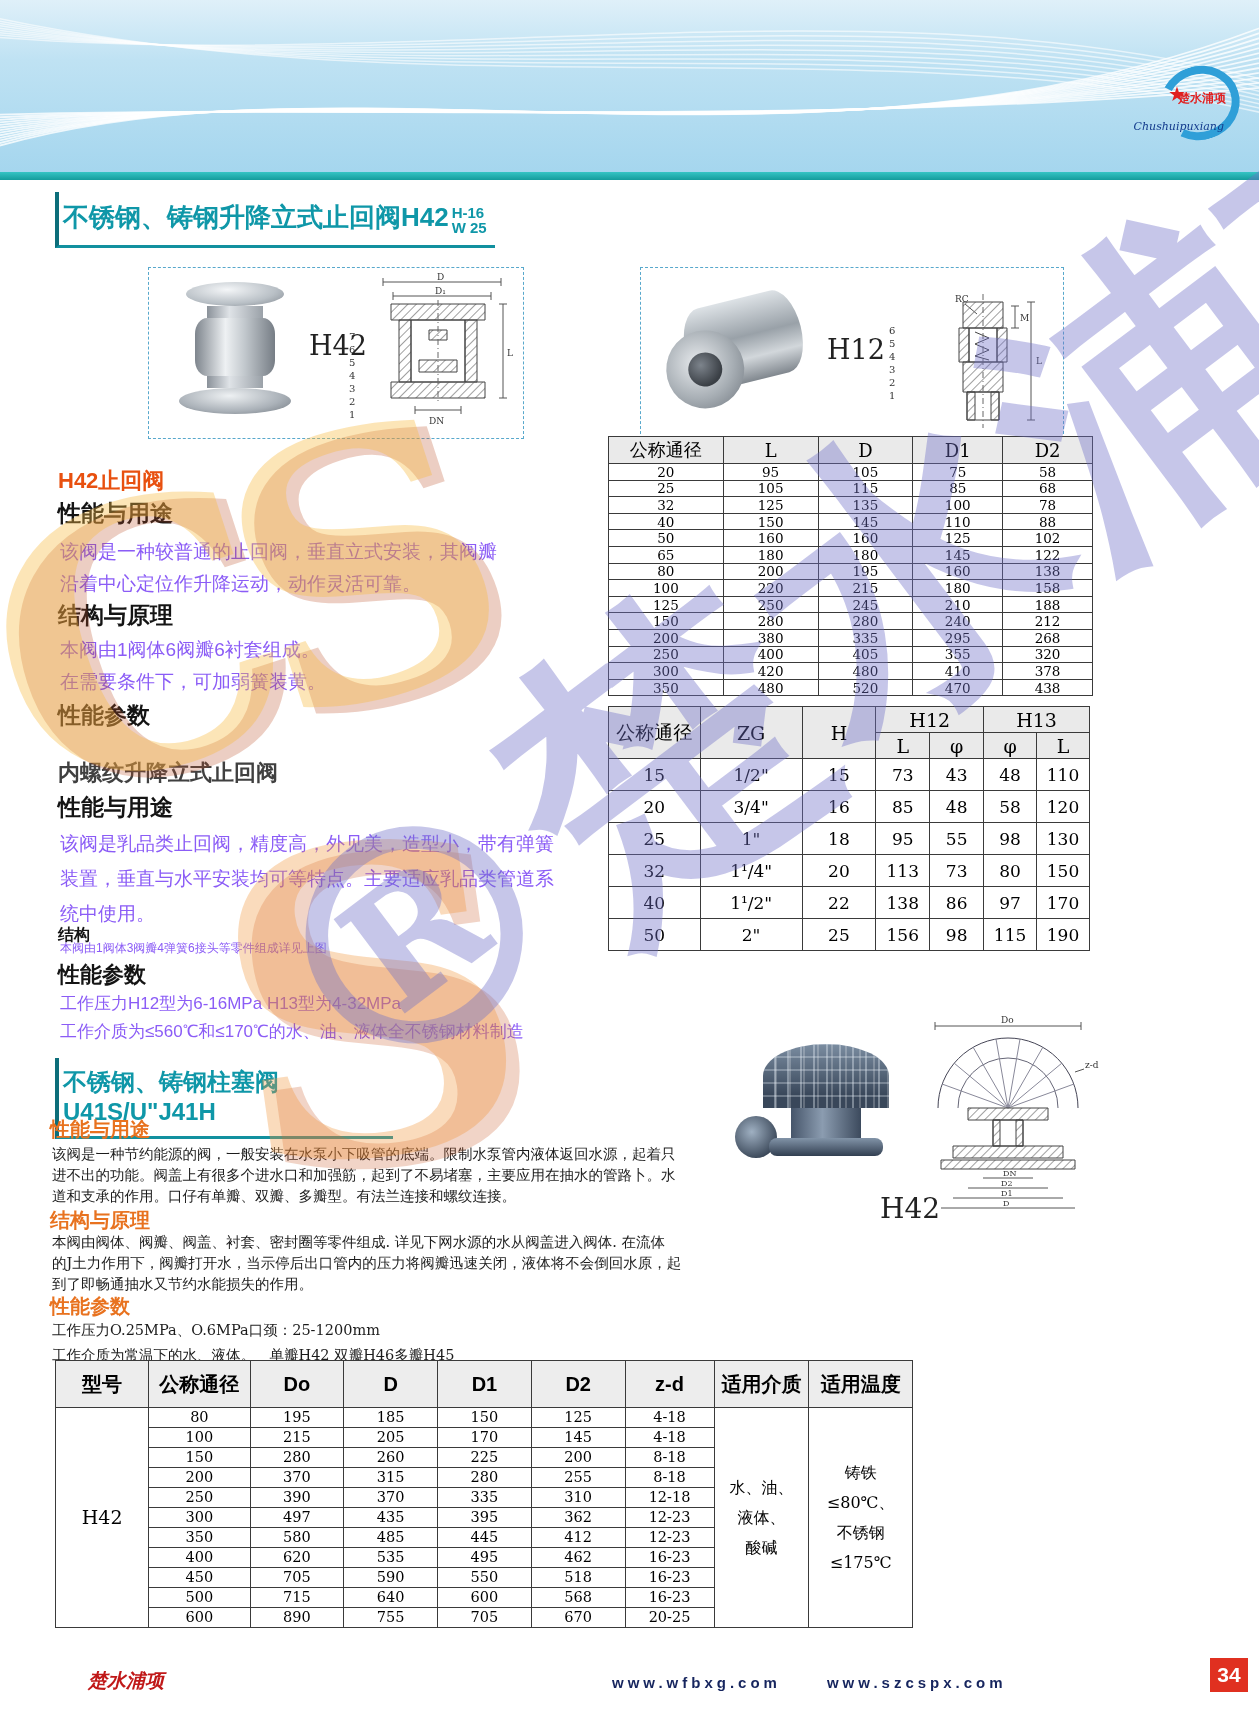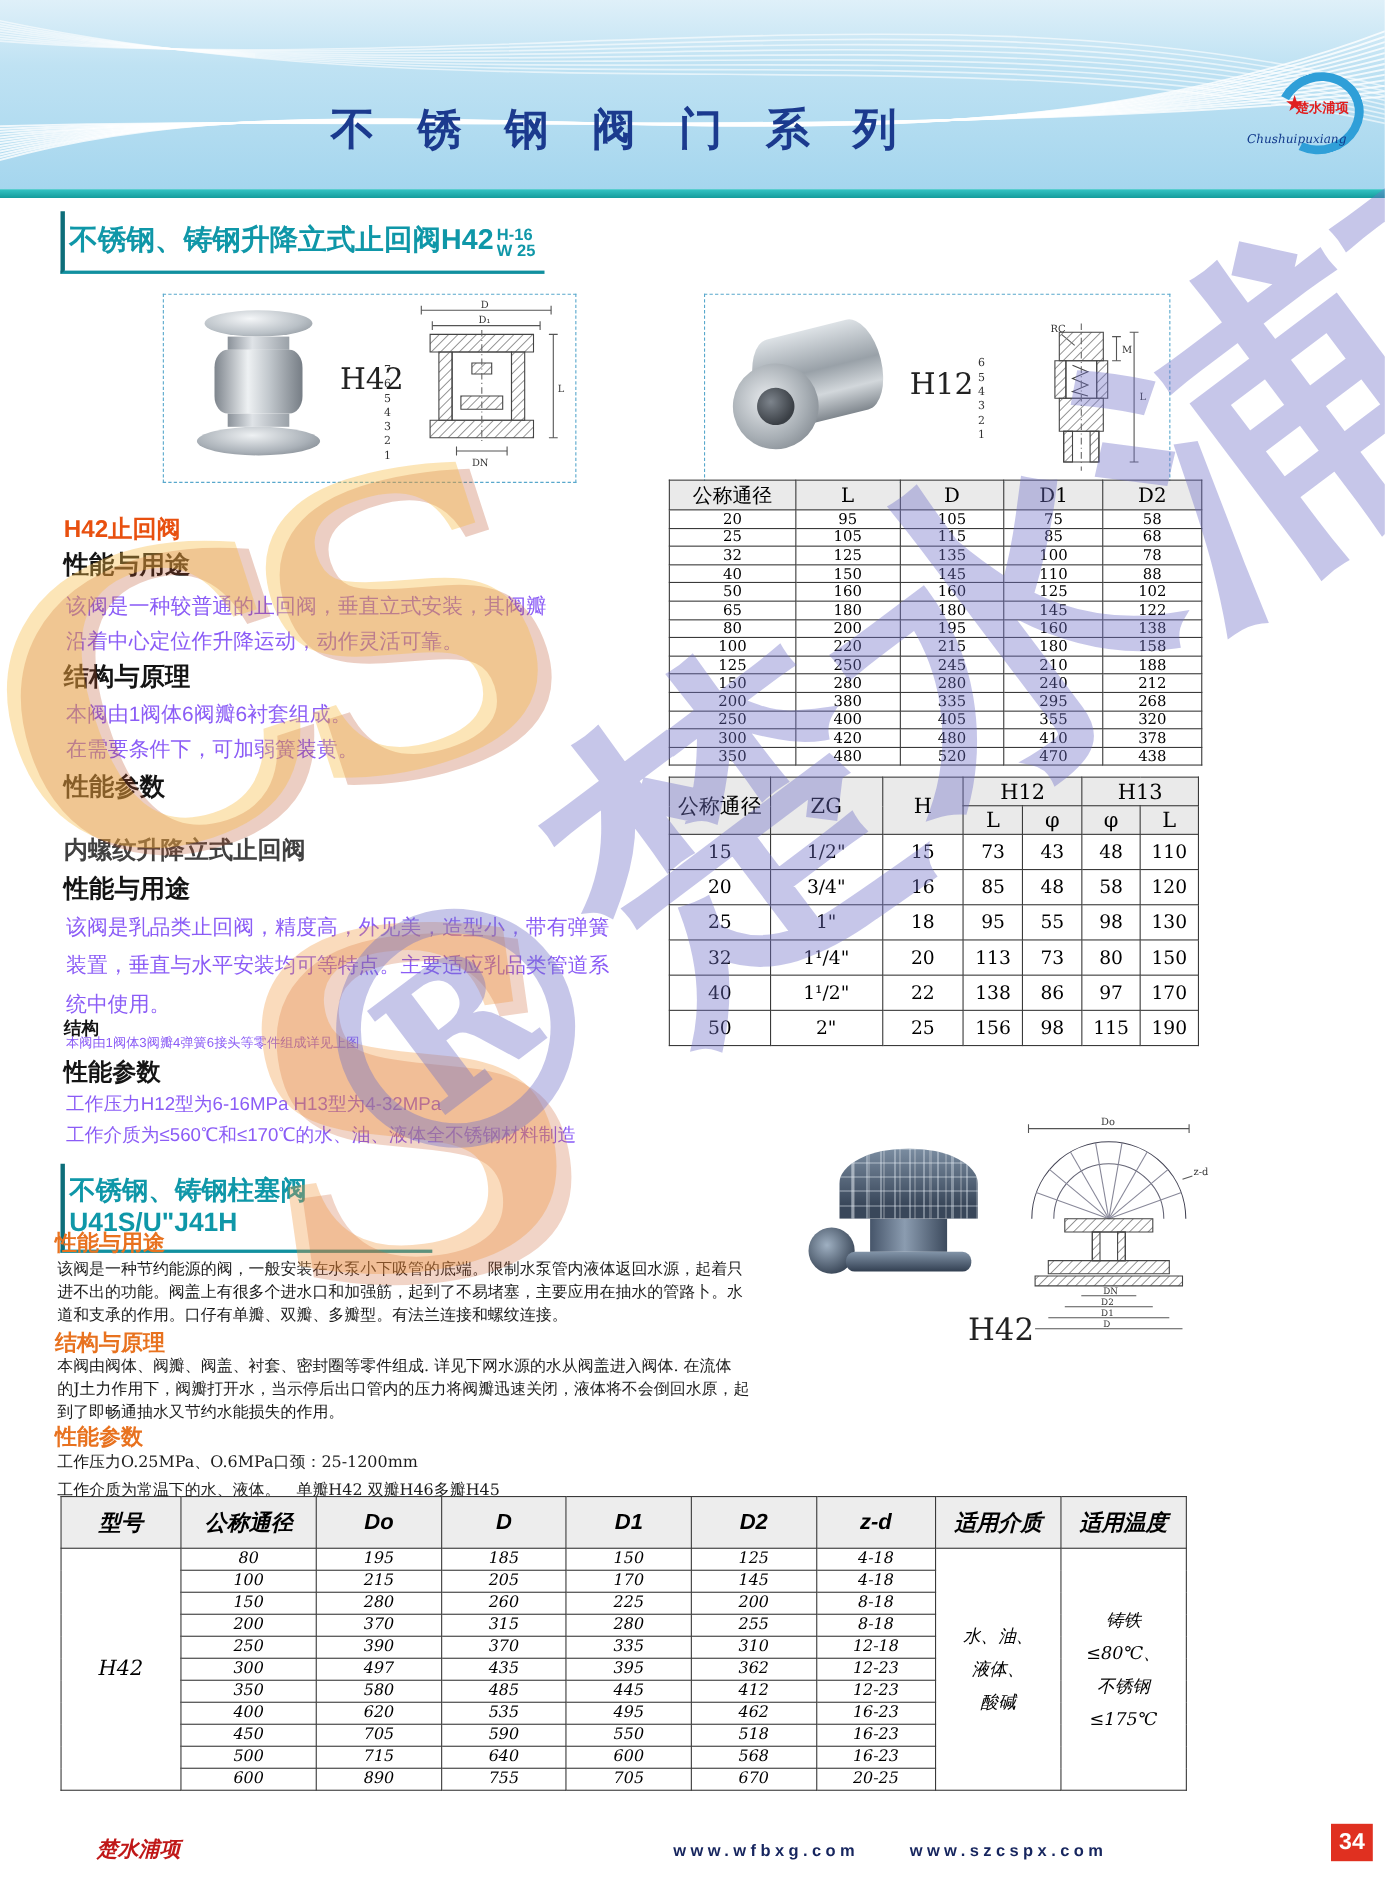--- a/index.html
+++ b/index.html
@@ -79,21 +79,21 @@
 
   
   table{border-collapse:collapse;position:absolute;z-index:2;}
   th,td{border:1px solid #3a3a3a;text-align:center;padding:0;}
   #tbl1{left:608px;top:436px;width:485px;}
   #tbl1 th{background:#eaeaea;font-family:"DejaVu Serif",serif;font-weight:normal;font-size:18px;height:26px;}
   #tbl1 td{font-family:"DejaVu Serif",serif;font-size:13.5px;height:15.6px;line-height:14px;}
   #tbl2{left:608px;top:706px;width:482px;}
   #tbl2 th{background:#eaeaea;font-family:"DejaVu Serif",serif;font-weight:normal;font-size:19px;height:25px;}
   #tbl2 td{font-family:"DejaVu Serif",serif;font-size:17px;height:31px;}
-  #tbl3{left:55px;top:1360px;width:1024px;font-style:italic;}
+  #tbl3{left:55px;top:1360px;width:858px;}
   #tbl3 th{background:#ededed;font-family:"Liberation Sans",sans-serif;font-weight:bold;font-size:20px;height:46px;}
   #tbl3 td{font-family:"DejaVu Serif",serif;font-size:14.5px;height:19px;line-height:17px;}
   #tbl3 .cell-model{font-size:19px;}
   #tbl3 .cell-span{font-size:16px;line-height:30px;white-space:pre-line;}
 
   
   .f-brand{position:absolute;left:88px;top:1668px;color:#c01818;font-family:"DejaVu Serif",serif;font-style:italic;font-weight:bold;font-size:19px;}
   .f-sites{position:absolute;left:612px;top:1674px;font-weight:bold;font-size:15px;letter-spacing:4px;color:#16255e;}
   .f-sites span{margin-right:46px;}
   .f-page{position:absolute;left:1210px;top:1658px;width:38px;height:34px;background:#e03020;color:#fff;font-weight:bold;font-size:21px;display:flex;align-items:center;justify-content:center;}
@@ -127,21 +127,20 @@
         <path d="M -40 34 C 420 78, 900 -30, 1300 90" fill="none" stroke="#fff" stroke-opacity="0.6" stroke-width="1.5"></path>
         <path d="M -40 31 C 420 83, 900 -24, 1300 94" fill="none" stroke="#fff" stroke-opacity="0.6" stroke-width="1.5"></path>
         <path d="M -40 28 C 420 88, 900 -18, 1300 98" fill="none" stroke="#fff" stroke-opacity="0.6" stroke-width="1.5"></path>
         <path d="M -40 25 C 420 93, 900 -12, 1300 102" fill="none" stroke="#fff" stroke-opacity="0.6" stroke-width="1.5"></path>
         <path d="M -40 22 C 420 98, 900 -6, 1300 106" fill="none" stroke="#fff" stroke-opacity="0.6" stroke-width="1.5"></path>
         <path d="M -40 19 C 420 103, 900 0, 1300 110" fill="none" stroke="#fff" stroke-opacity="0.6" stroke-width="1.5"></path>
         <path d="M -40 16 C 420 108, 900 6, 1300 114" fill="none" stroke="#fff" stroke-opacity="0.6" stroke-width="1.5"></path>
         <path d="M -40 13 C 420 113, 900 12, 1300 118" fill="none" stroke="#fff" stroke-opacity="0.6" stroke-width="1.5"></path>
         <path d="M -40 10 C 420 118, 900 18, 1300 122" fill="none" stroke="#fff" stroke-opacity="0.6" stroke-width="1.5"></path>
       </svg>
-    <div class="header-title">不 锈 钢 阀 门 系 列</div>
     <div class="logo">
       <div class="logo-swoosh"></div>
       <div class="logo-star">★</div>
       <div class="logo-brand">楚水浦项</div>
       <div class="logo-script">Chushuipuxiang</div>
     </div>
   </div>
   <div class="teal-bar"></div>
 
   <div class="sec-title" id="sec1-title">

